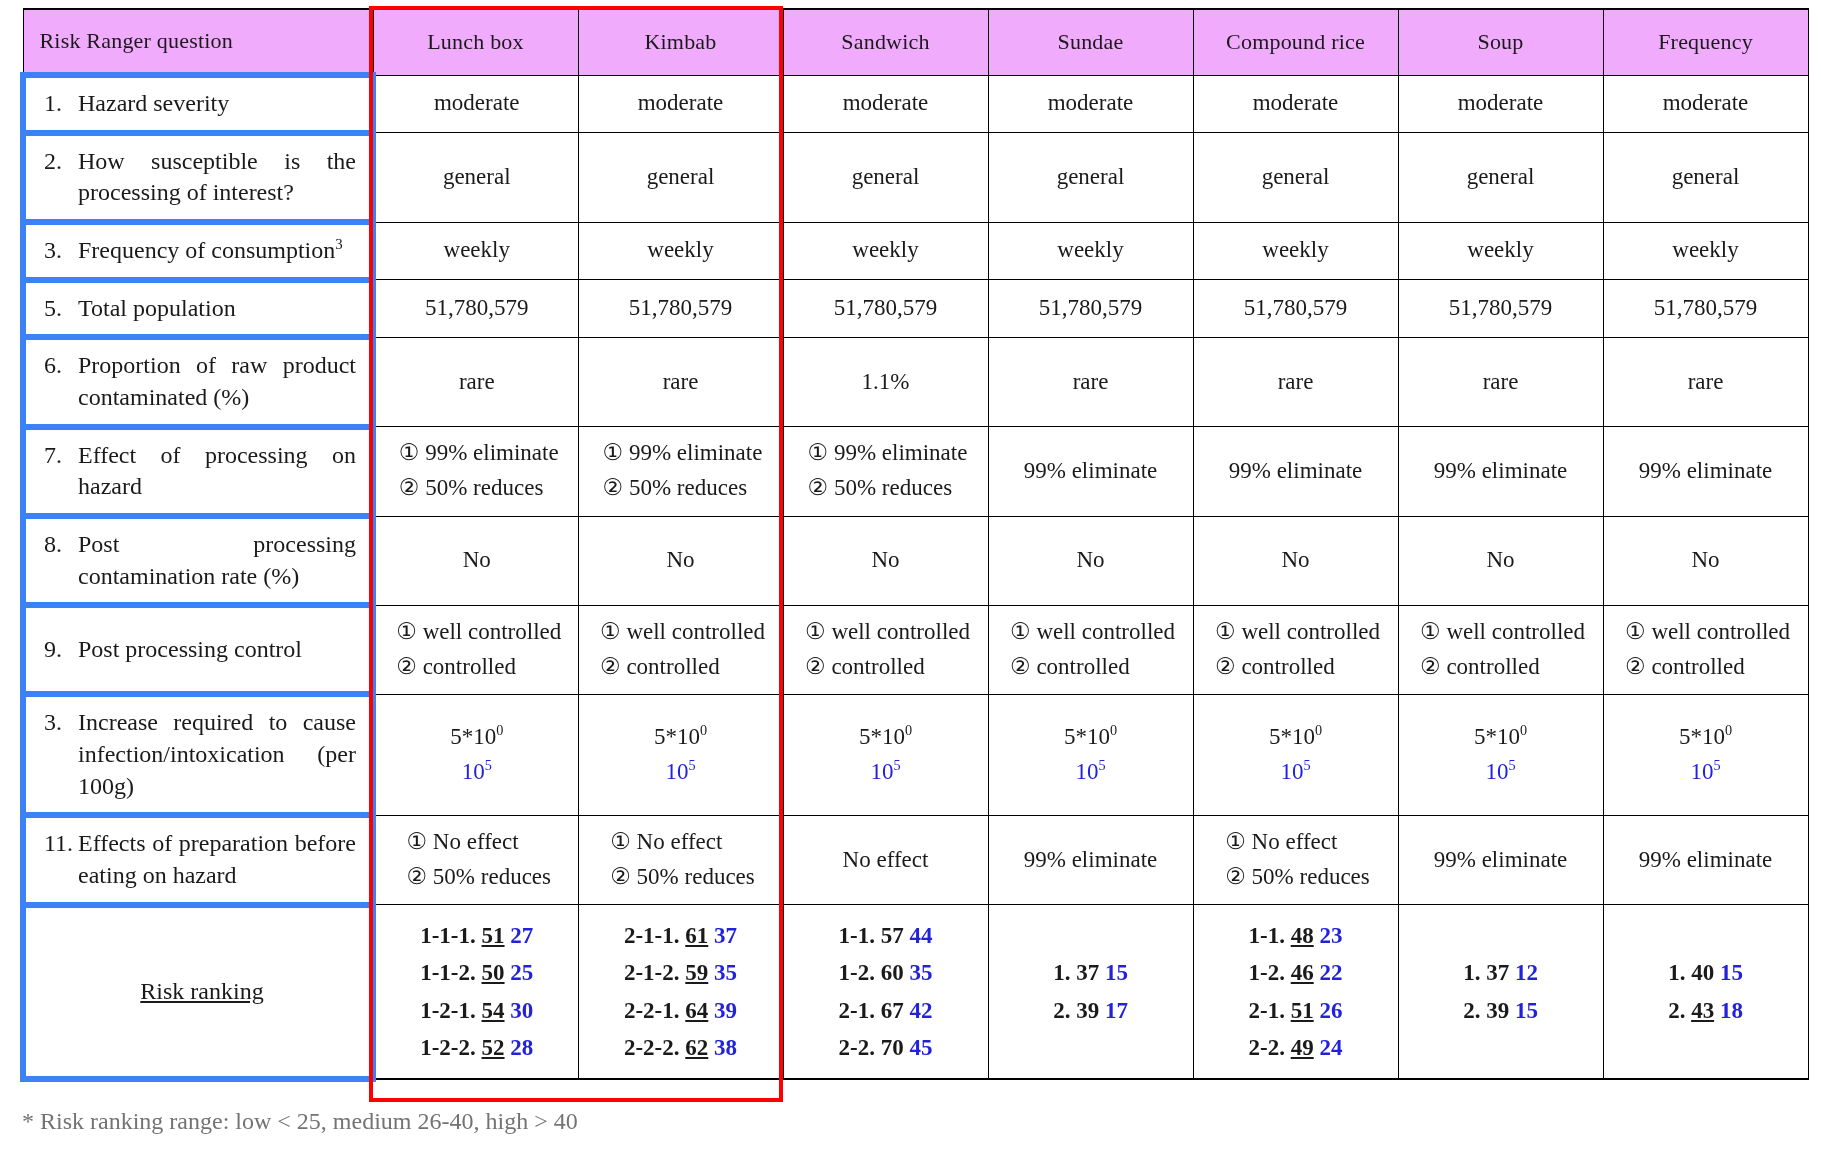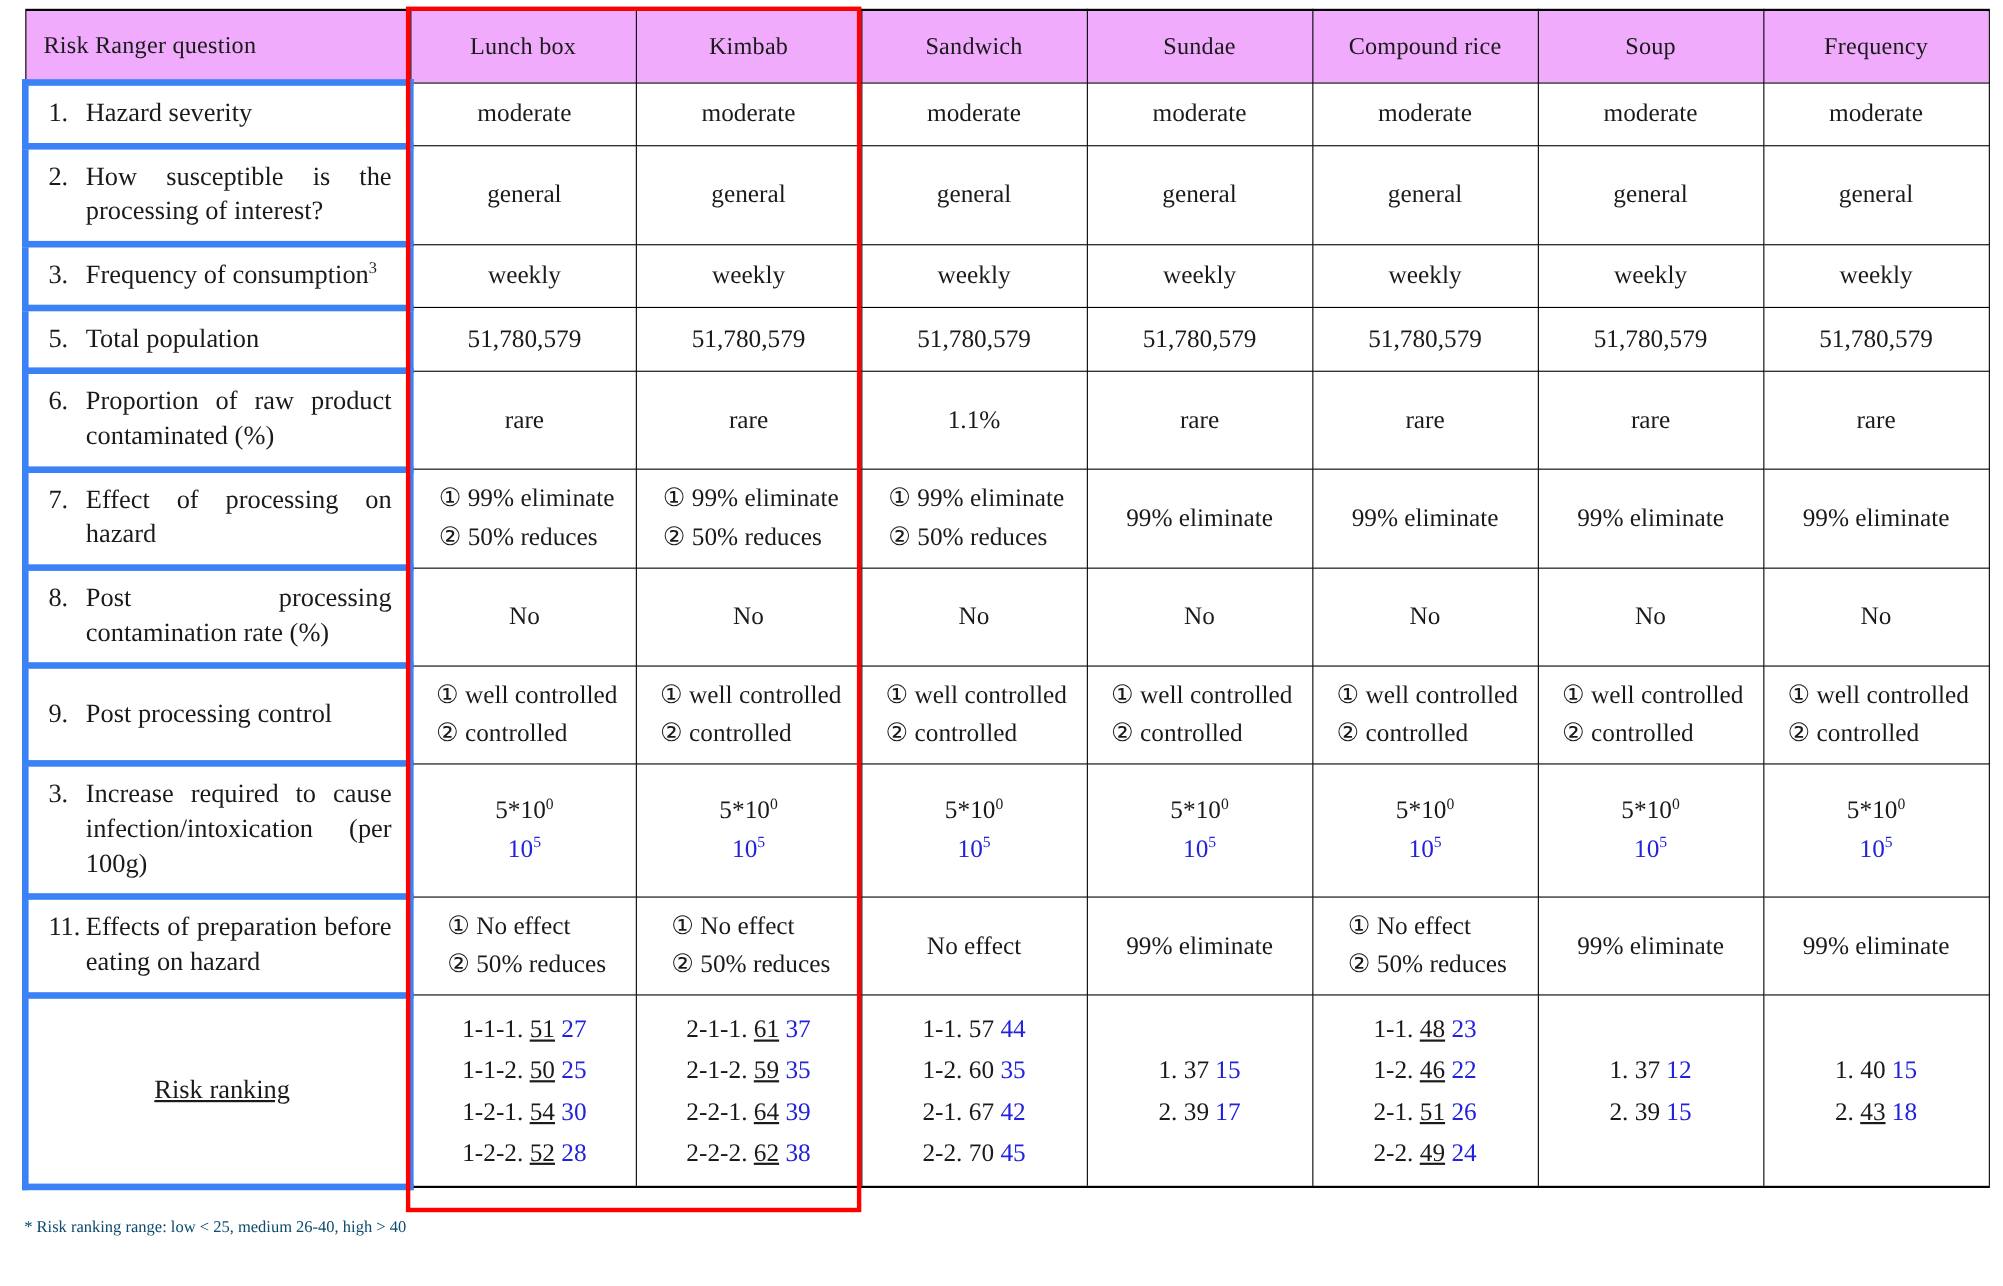--- a/index.html
+++ b/index.html
@@ -83,39 +83,40 @@
   }
   td.dcell.rankcell {
     text-align: center;
     padding: 12px 5px;
     line-height: 1.62;
     font-size: 23px;
   }
   .rank-lines {
     display: inline-block;
     text-align: center;
+    font-weight: bold;
   }
   .rank-line { white-space: nowrap; }
   .blue { color: #2222dd; }
   .ul { text-decoration: underline; text-underline-offset: 2px; }
   sup { font-size: 0.62em; vertical-align: super; line-height: 0; }
   .opt { display: block; text-align: left; padding-left: 4px;}
   .optwrap { display: inline-block; text-align: left; }
   
   #redbox {
     position: absolute;
     border: 4px solid #ff0000;
     pointer-events: none;
     box-sizing: border-box;
   }
   .note {
     margin-top: 26px;
-    font-size: 15px;
+    font-size: 24px;
     padding-left: 2px;
-    color: #0c4a6e;
+    color: #737373;
   }
 </style>
 </head>
 <body>
 
 <div id="wrap">
 
   <table class="rr">
     <colgroup>
       <col class="c-q">

